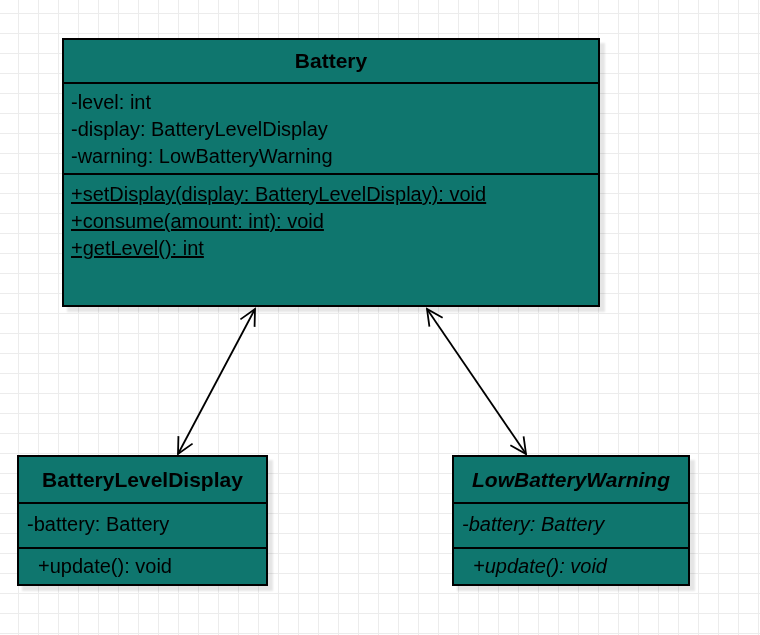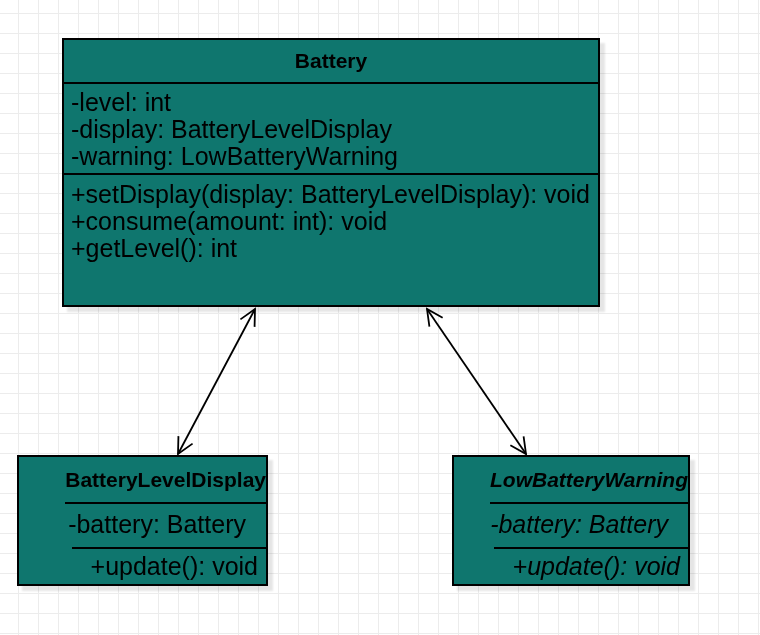--- a/index.html
+++ b/index.html
@@ -27,36 +27,36 @@
   .cb-title {
     font-weight: bold;
     font-size: 21px;
     display: flex;
     align-items: center;
     justify-content: center;
     border-bottom: 2px solid #000000;
     flex: 0 0 auto;
   }
   .cb-section {
-    font-size: 25px;
+    font-size: 20px;
     line-height: 27px;
     white-space: nowrap;
     overflow: hidden;
     flex: 0 0 auto;
   }
   .cb-methods { border-top: 2px solid #000000; flex: 1 1 auto; }
 
   
   #box-battery { left: 62px; top: 38px; width: 538px; height: 269px; }
   #box-battery .cb-title   { height: 44px; }
   #box-battery .cb-attrs   { height: 89px; padding: 5px 7px 0 7px; }
-  #box-battery .cb-methods { padding: 6px 7px 16px 7px; }
+  #box-battery .cb-methods { padding: 6px 7px 16px 7px; text-decoration: underline; }
 
   
-  .small { height: 131px; align-items: flex-end; }
+  .small { height: 131px; }
   .small .cb-title   { height: 47px; }
   .small .cb-attrs   { height: 43px; padding: 7px 20px 0 8px; }
   .small .cb-methods { padding: 4px 8px 0 19px; }
   #box-display { left: 17px;  top: 455px; width: 251px; }
   #box-warning { left: 452px; top: 455px; width: 238px; font-style: italic; }
 
   #edge-layer {
     position: absolute;
     left: 0; top: 0;
     width: 760px; height: 635px;

